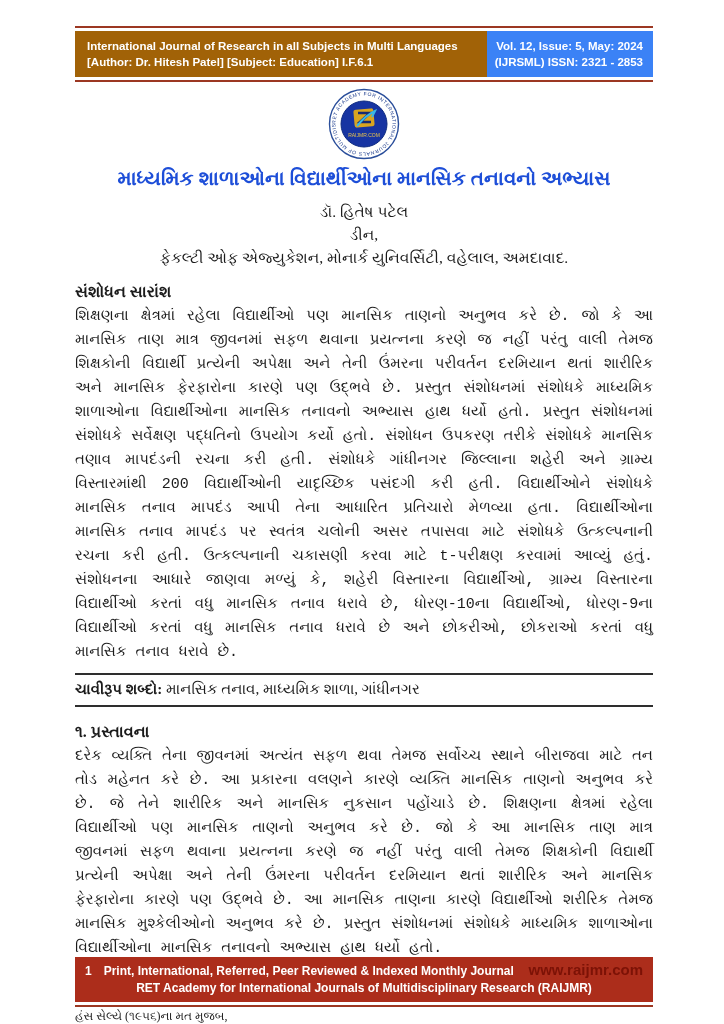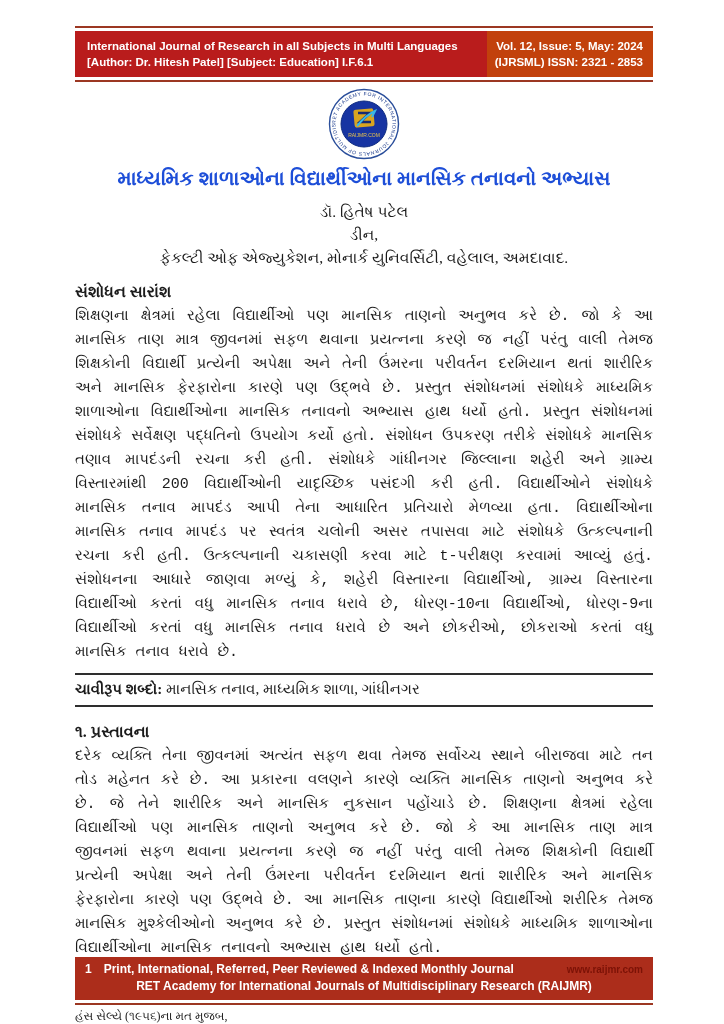--- a/index.html
+++ b/index.html
@@ -9,26 +9,26 @@
     position:relative; width:724px; height:1024px; background:#fff;
     overflow:hidden; margin:0 auto;
   }
   .content { padding:0 71px 0 75px; }
   .rule-red { height:2px; background:#9c3722; }
   .rule-red.top { margin-top:26px; margin-bottom:3px; }
   .rule-red.belowhdr { margin-top:3px; }
   
   .band { display:flex; width:100%; }
   .band-left {
-    flex:1 1 auto; background:#b91c1c; color:#ffffff; padding:7px 10px 7px 12px;
+    flex:1 1 auto; background:#a16207; color:#ffffff; padding:7px 10px 7px 12px;
     font-family:"Liberation Sans","DejaVu Sans",sans-serif; font-weight:bold;
     font-size:11.5px; line-height:16px;
   }
   .band-right {
-    flex:0 0 166px; background:#c2410c; color:#ffffff; padding:7px 10px 7px 6px;
+    flex:0 0 166px; background:#3b82f6; color:#ffffff; padding:7px 10px 7px 6px;
     font-family:"Liberation Sans","DejaVu Sans",sans-serif; font-weight:bold;
     font-size:11.5px; line-height:16px; text-align:right;
   }
   
   .logo-row { text-align:center; margin-top:6px; height:72px; }
   
   .paper-title { text-align:center; font-size:20px; font-weight:bold; margin-top:7px; color:#1d4ed8; }
   .author-block { text-align:center; margin-top:10px; font-size:15.5px; line-height:23px; }
   
   .sec-heading { font-size:16px; font-weight:bold; margin-top:12px; line-height:22px; }
@@ -45,21 +45,21 @@
   
   .footer-wrap { position:absolute; left:75px; right:71px; top:957px; }
   .footer-band {
     background:#ac2d1b; color:#ffffff; padding:5px 10px 6px 10px;
     font-family:"Liberation Sans","DejaVu Sans",sans-serif; font-weight:bold;
     font-size:12px; line-height:15px;
   }
   .f-line1 { display:flex; align-items:baseline; }
   .f-pgnum { margin-right:12px; }
   .f-text { flex:1 1 auto; }
-  .f-url { color:#7c1206; font-size:10px; }
+  .f-url { color:#7c1206; font-size:15px; }
   .f-line2 { text-align:center; margin-top:2px; }
   .rule-red.bottomftr { margin-top:3px; background:#9c3722; }
 </style>
 </head>
 <body>
 
 <div class="page">
   <div class="content">
 
     <div class="rule-red top"></div>

